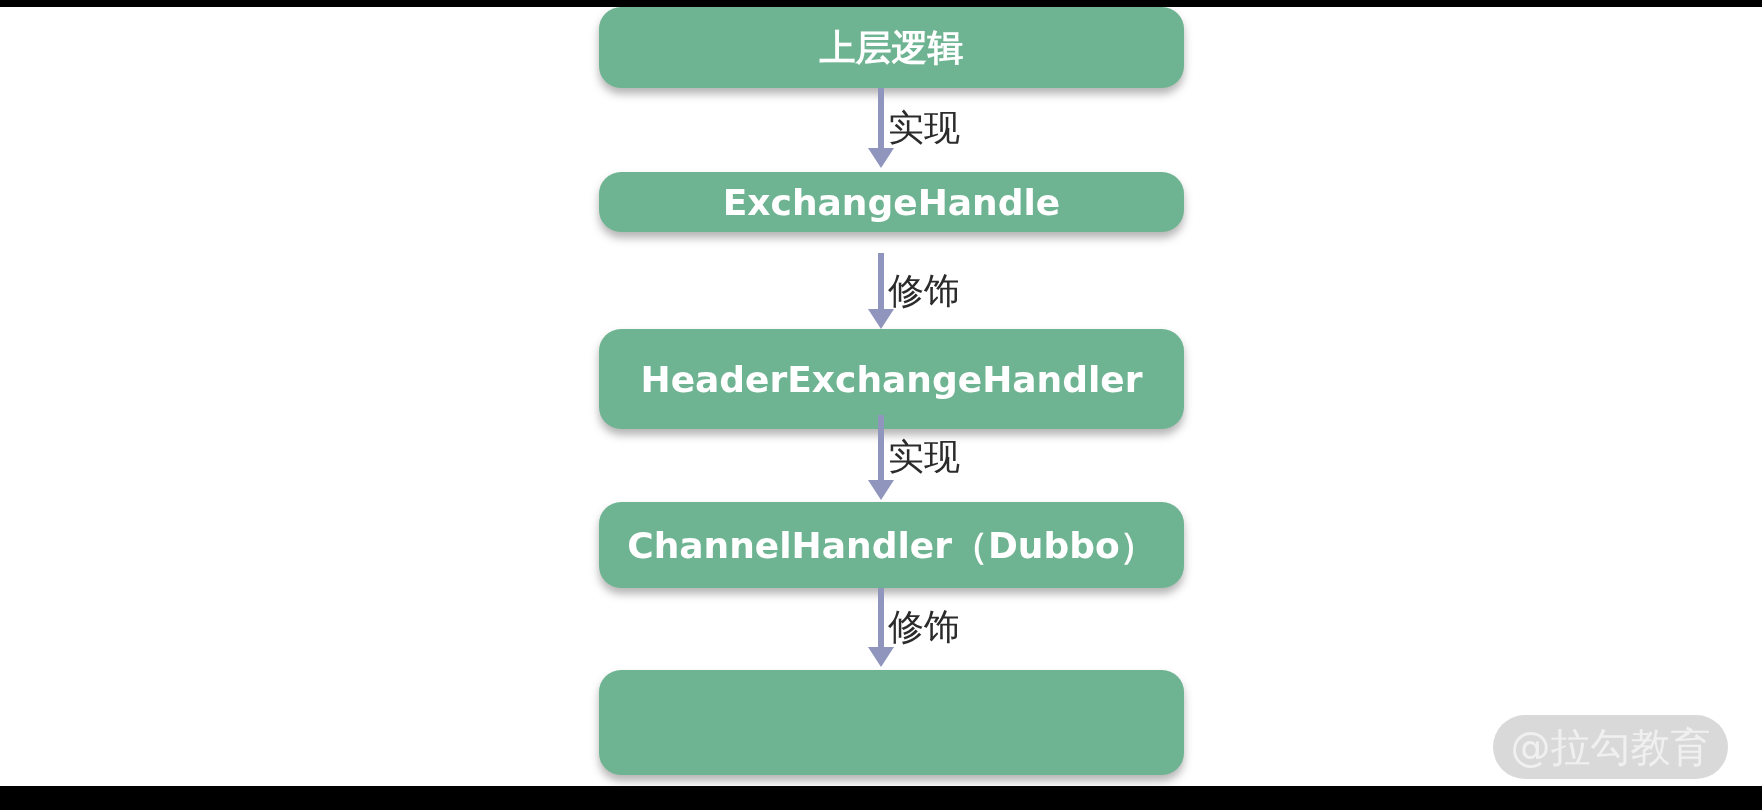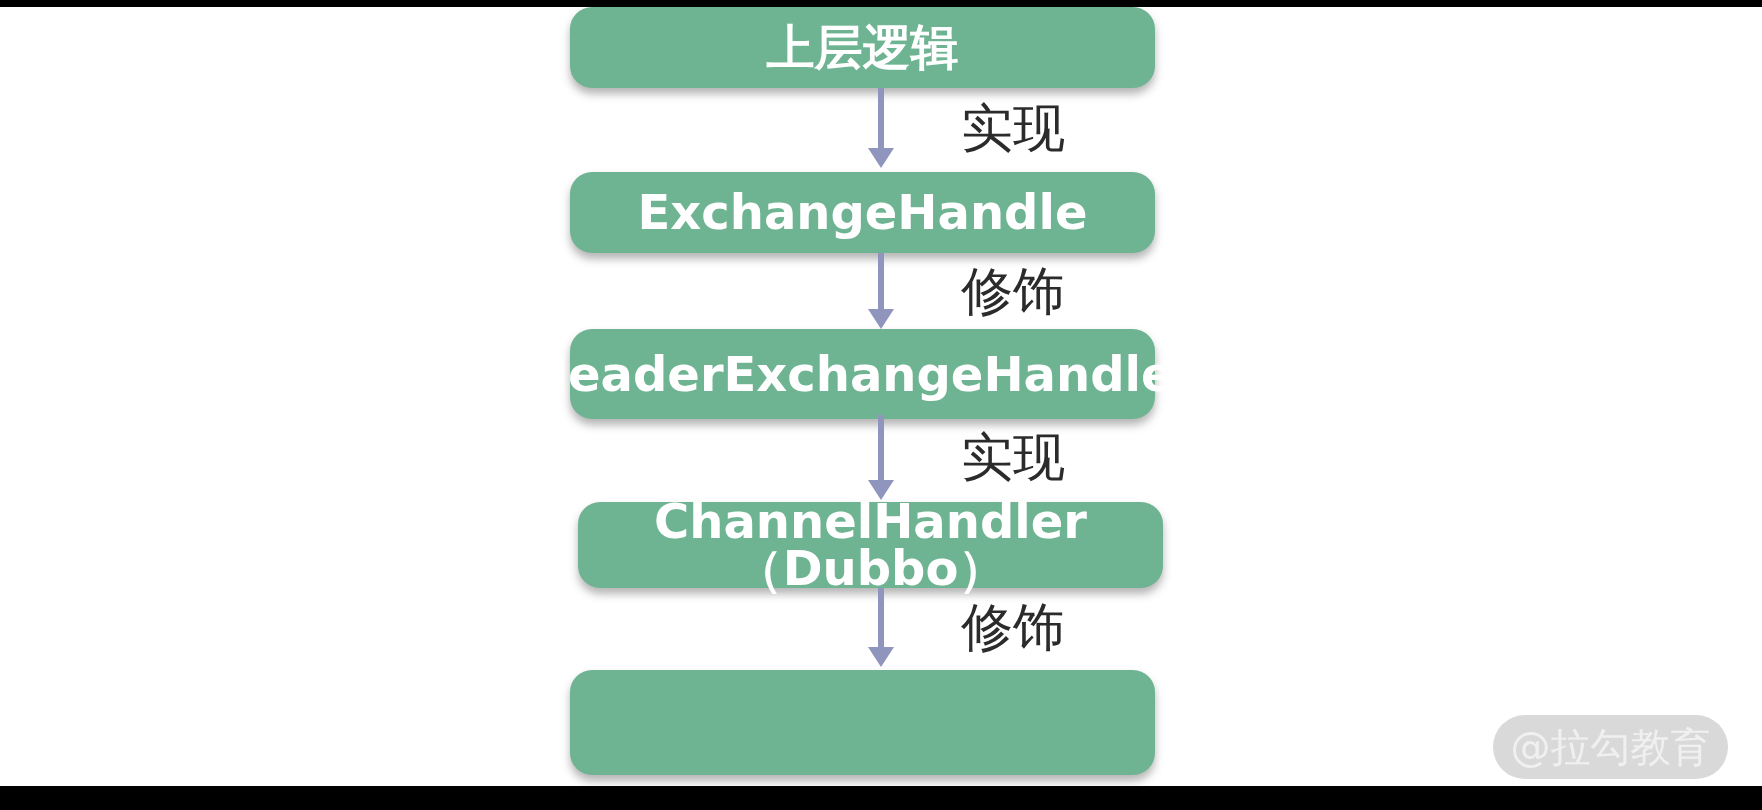--- a/index.html
+++ b/index.html
@@ -19,39 +19,39 @@
     position: absolute;
     left: 0;
     width: 1762px;
     background: var(--bar, #000000);
   }
   .letterbox.top { top: 0; height: 7px; }
   .letterbox.bottom { top: 786px; height: 24px; }
 
   .node {
     position: absolute;
-    left: 570px;
+    left: 599px;
     width: 585px;
     background: var(--node-fill, #6FB492);
     border-radius: 22px;
     color: var(--node-text, #ffffff);
     font-weight: bold;
-    font-size: 48px;
+    font-size: 36px;
     line-height: 47px;
     display: flex;
     flex-direction: column;
     align-items: center;
     justify-content: center;
     text-align: center;
     box-shadow: 0 6px 9px rgba(90, 90, 90, 0.45);
   }
   .node-1 { top: 7px;   height: 81px; }
-  .node-2 { top: 172px; height: 81px; }
-  .node-3 { top: 329px; height: 90px; }
-  .node-4 { top: 502px; height: 86px; margin-left: 8px; }
+  .node-2 { top: 172px; height: 60px; }
+  .node-3 { top: 329px; height: 100px; }
+  .node-4 { top: 502px; height: 86px; }
   .node-5 { top: 670px; height: 105px; }
 
   .arrow-stem {
     position: absolute;
     left: 878px;
     width: 6px;
     background: var(--arrow, #8F95BC);
   }
   .stem-1 { top: 88px;  height: 62px; }
   .stem-2 { top: 253px; height: 58px; }
@@ -66,22 +66,22 @@
     border-right: 13px solid transparent;
     border-top: 20px solid var(--arrow, #8F95BC);
   }
   .head-1 { top: 148px; }
   .head-2 { top: 309px; }
   .head-3 { top: 480px; }
   .head-4 { top: 647px; }
 
   .edge-label {
     position: absolute;
-    left: 961px;
-    font-size: 52px;
+    left: 888px;
+    font-size: 36px;
     line-height: 44px;
     color: var(--edge-label, #2B2B2B);
     white-space: nowrap;
   }
   .label-1 { top: 106px; }
   .label-2 { top: 269px; }
   .label-3 { top: 435px; }
   .label-4 { top: 605px; }
 
   .watermark {

